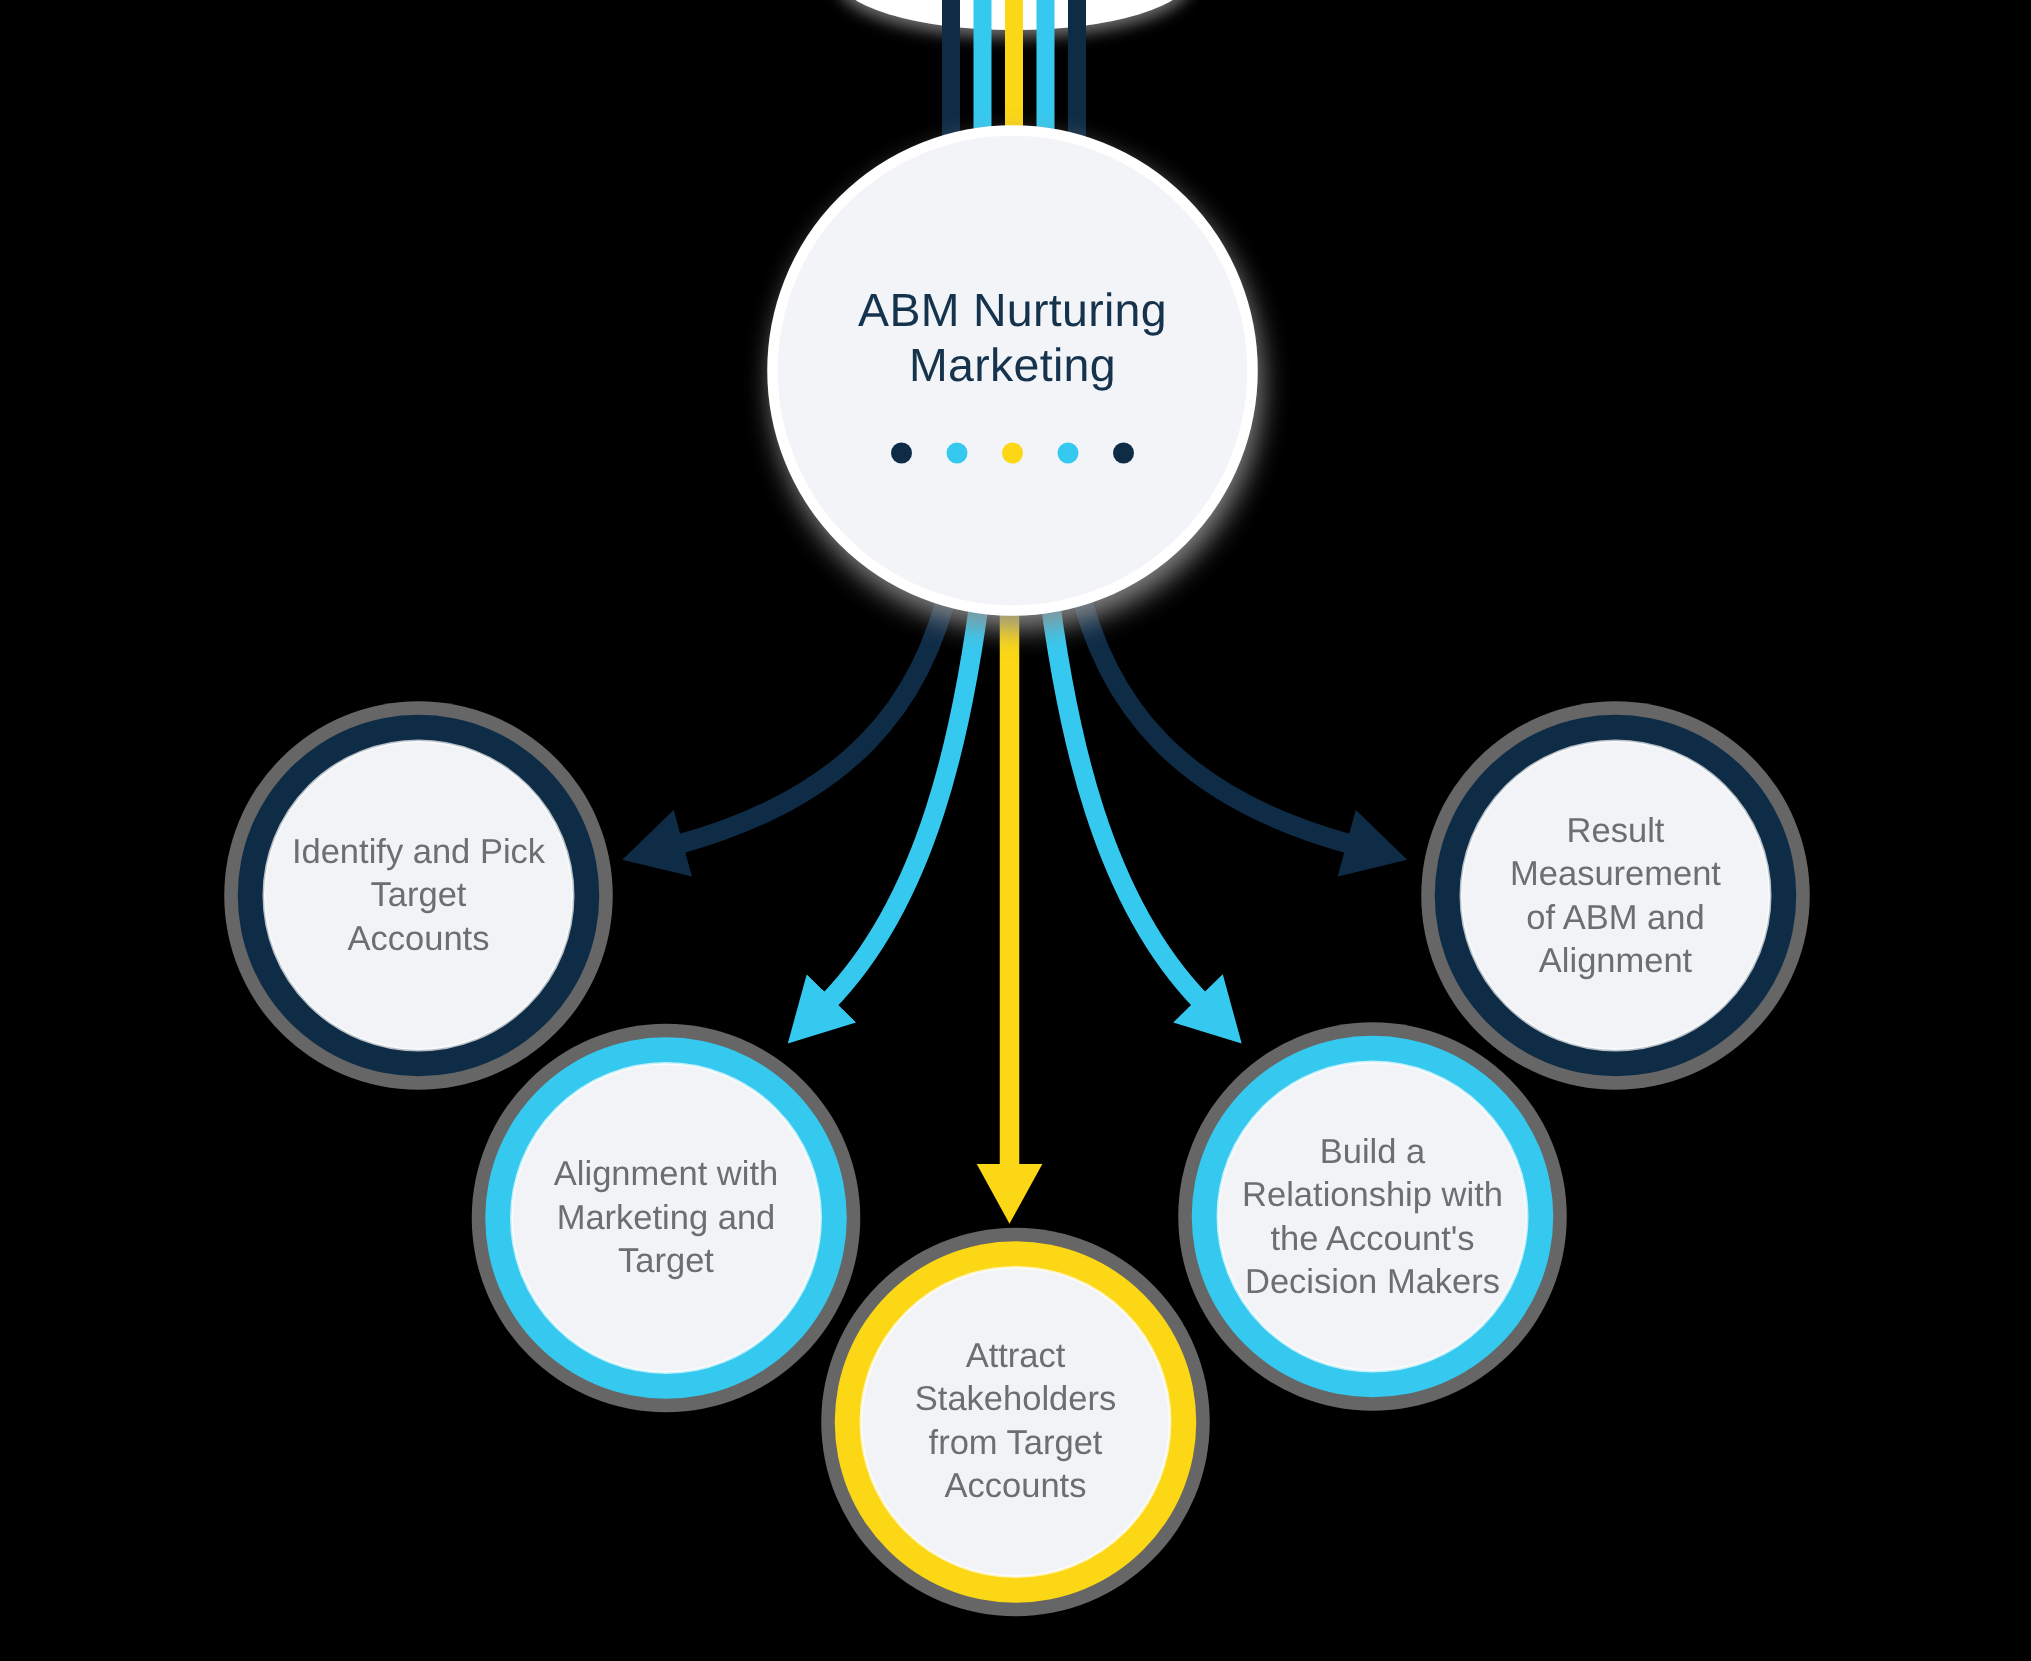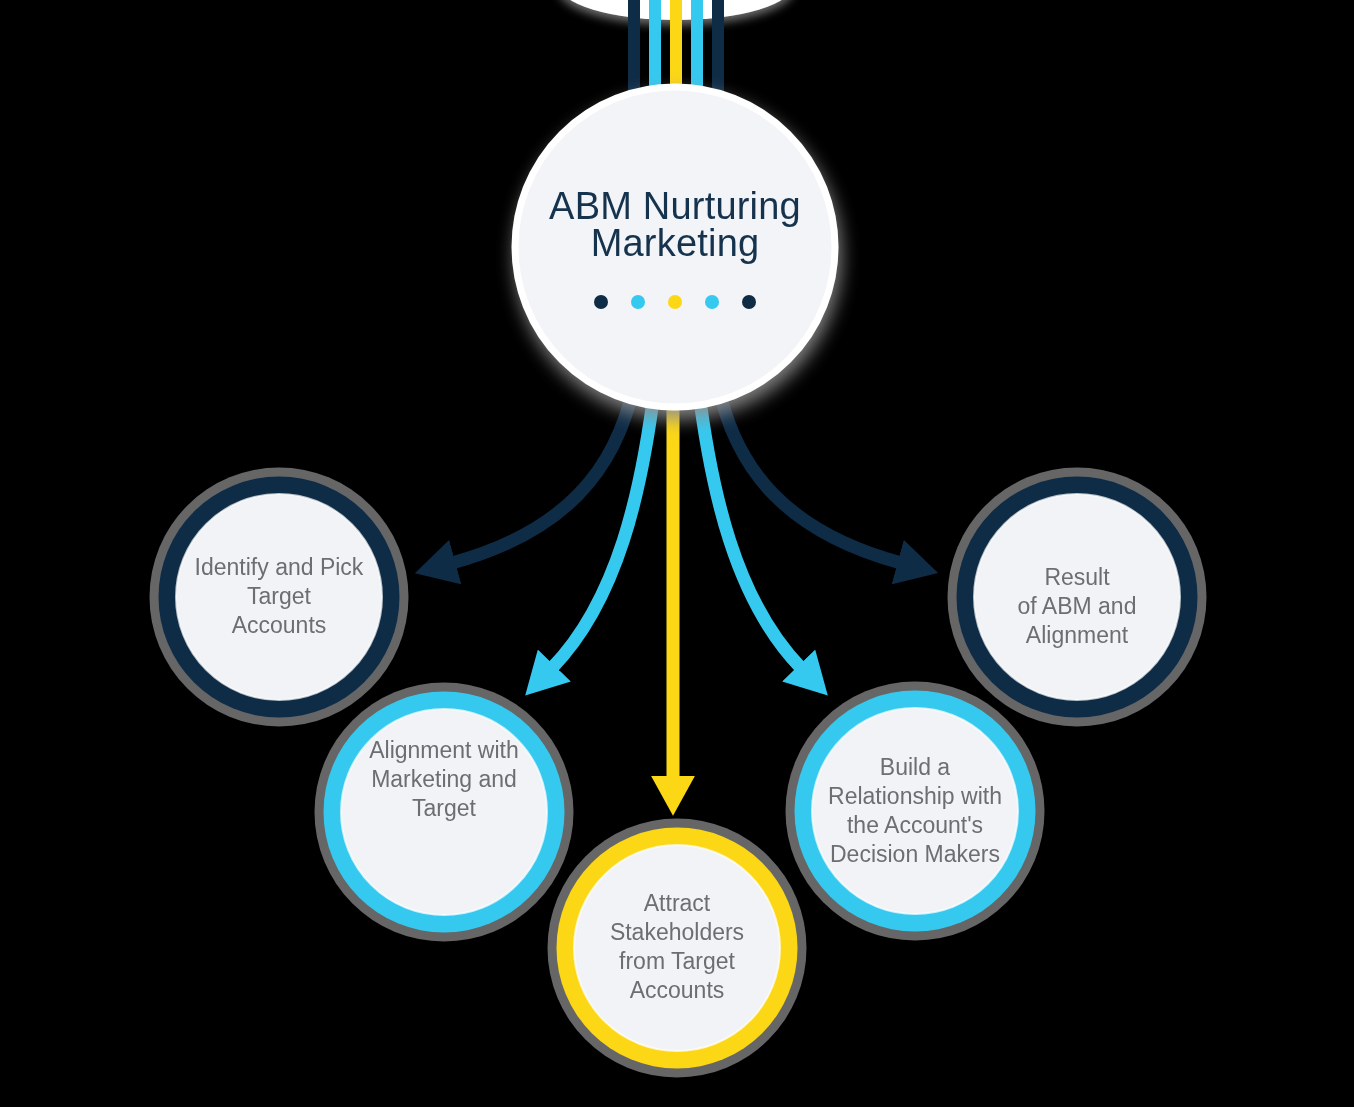--- a/index.html
+++ b/index.html
@@ -8,40 +8,40 @@
     width:1354px; height:1107px;
     background:#000;
     overflow:hidden;
     font-family:"Liberation Sans", sans-serif;
   }
   .stage svg { position:absolute; left:0; top:0; }
 
   .hub-title {
     position:absolute; left:505px; top:188px; width:340px;
     text-align:center; color:#16334e;
-    font-size:38px; line-height:37px; font-weight:500; letter-spacing:.2px;
+    font-size:31px; line-height:37px; font-weight:500; letter-spacing:.2px;
   }
   .hub-dots {
     position:absolute; left:535px; top:295px; width:280px;
     display:flex; justify-content:center; align-items:center; gap:23px;
   }
   .dot { width:14px; height:14px; border-radius:50%; }
   .dot-navy   { background:#0f2c47; }
   .dot-cyan   { background:#36c9f0; }
   .dot-yellow { background:#fcd716; }
 
   .node-label {
     position:absolute; text-align:center; color:#6d6e71;
     font-size:23px; line-height:29px; font-weight:400;
   }
   #label-identify  { left:169px; top:553px; width:220px; }
-  #label-alignment { left:334px; top:736px; width:220px; }
+  #label-alignment { left:334px; top:768px; width:220px; }
   #label-attract   { left:567px; top:889px; width:220px; }
   #label-build     { left:805px; top:753px; width:220px; }
-  #label-result    { left:967px; top:539px; width:220px;margin-top:24px; }
+  #label-result    { left:967px; top:539px; width:220px; }
 </style>
 </head>
 <body>
 
 <div class="stage">
 
   <svg width="1354" height="1107" viewBox="0 0 1354 1107">
     <defs>
       <marker id="ah-navy" markerUnits="userSpaceOnUse" markerWidth="42" markerHeight="46" viewBox="0 0 10 11" refX="0.8" refY="5.5" orient="auto">
         <path d="M0,0 L10,5.5 L0,11 Z" fill="#0f2c47"></path>
@@ -145,17 +145,18 @@
 
   <div class="node-label" id="label-build">
     <div>Build a</div>
     <div>Relationship with</div>
     <div>the Account's</div>
     <div>Decision Makers</div>
   </div>
 
   <div class="node-label" id="label-result">
     <div>Result</div>
+    <div>Measurement</div>
     <div>of ABM and</div>
     <div>Alignment</div>
   </div>
 
 </div>
 
 </body></html>

